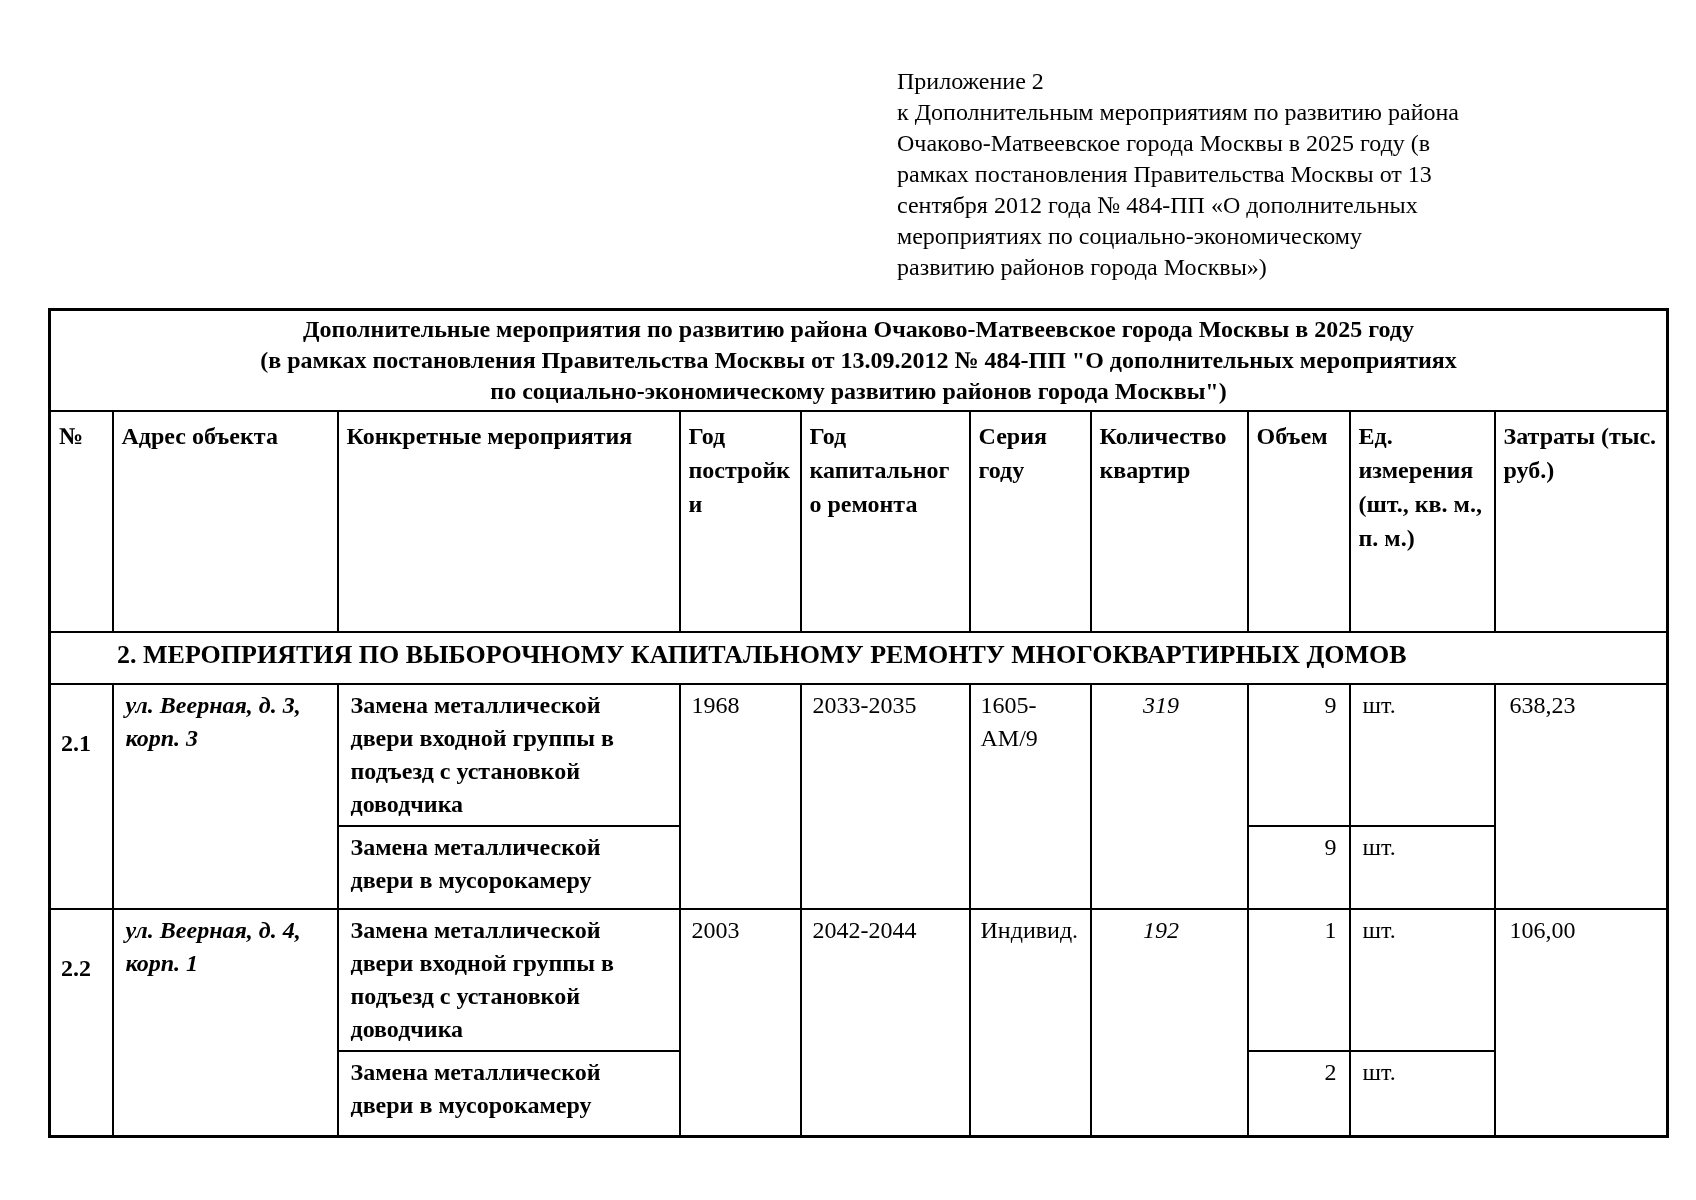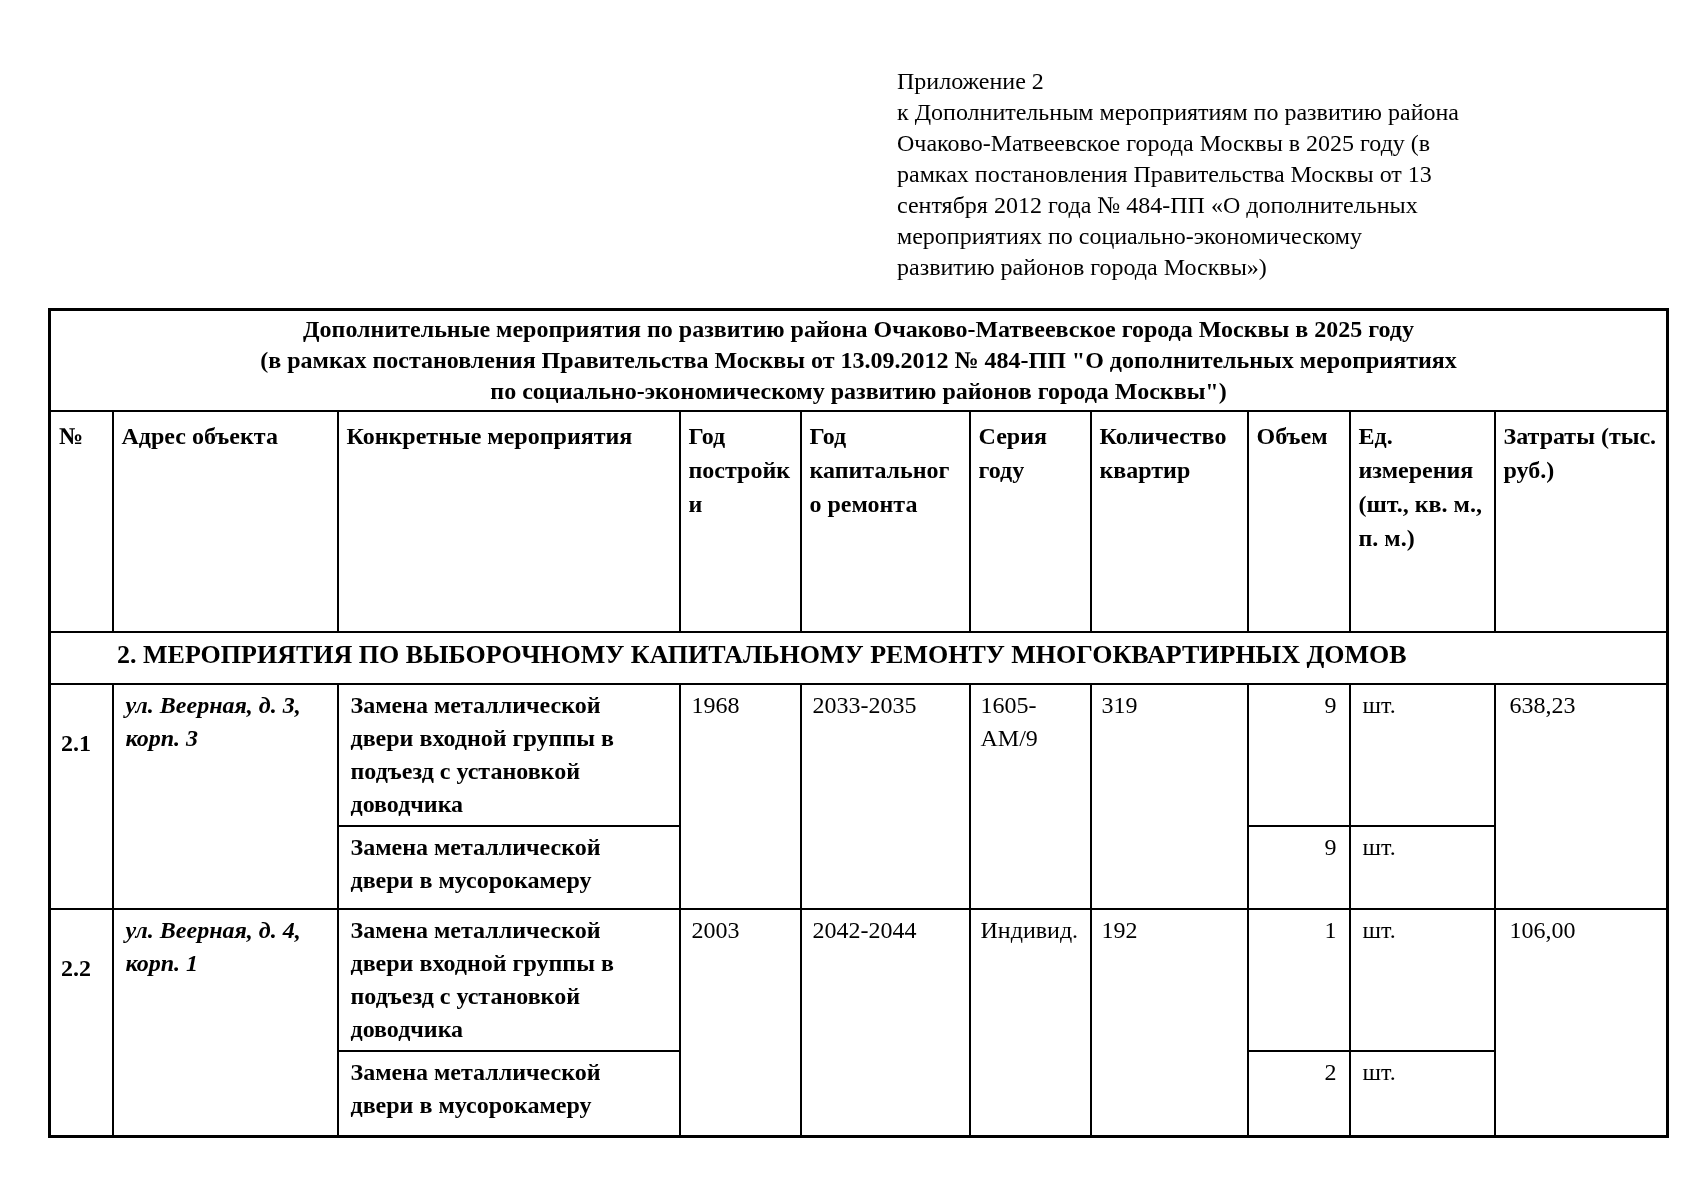--- a/index.html
+++ b/index.html
@@ -63,21 +63,21 @@
     padding: 5px 10px 5px 66px;
     line-height: 34px;
   }
   tr.sub-row-a { height: 130px; }
   tr.sub-row-b { height: 83px; }
   td.cell-num { font-weight: bold; padding-top: 42px; }
   td.cell-address { font-weight: bold; padding-left: 12px; font-style: italic; }
   td.cell-measure { font-weight: bold; padding-left: 12px; }
   td.cell-year, td.cell-overhaul { padding-left: 11px; }
   td.cell-series { padding-left: 10px; padding-right: 0; }
-  td.cell-apts { text-align: left; padding-right: 26px; }
+  td.cell-apts { text-align: center; padding-right: 26px; font-style: italic; }
   td.cell-volume { text-align: right; padding-right: 12px; }
   td.cell-unit { padding-left: 12px; }
   td.cell-cost { padding-left: 14px; }
 </style>
 </head>
 <body>
 
 <div class="page">
 
   <div class="annotation">Приложение 2

